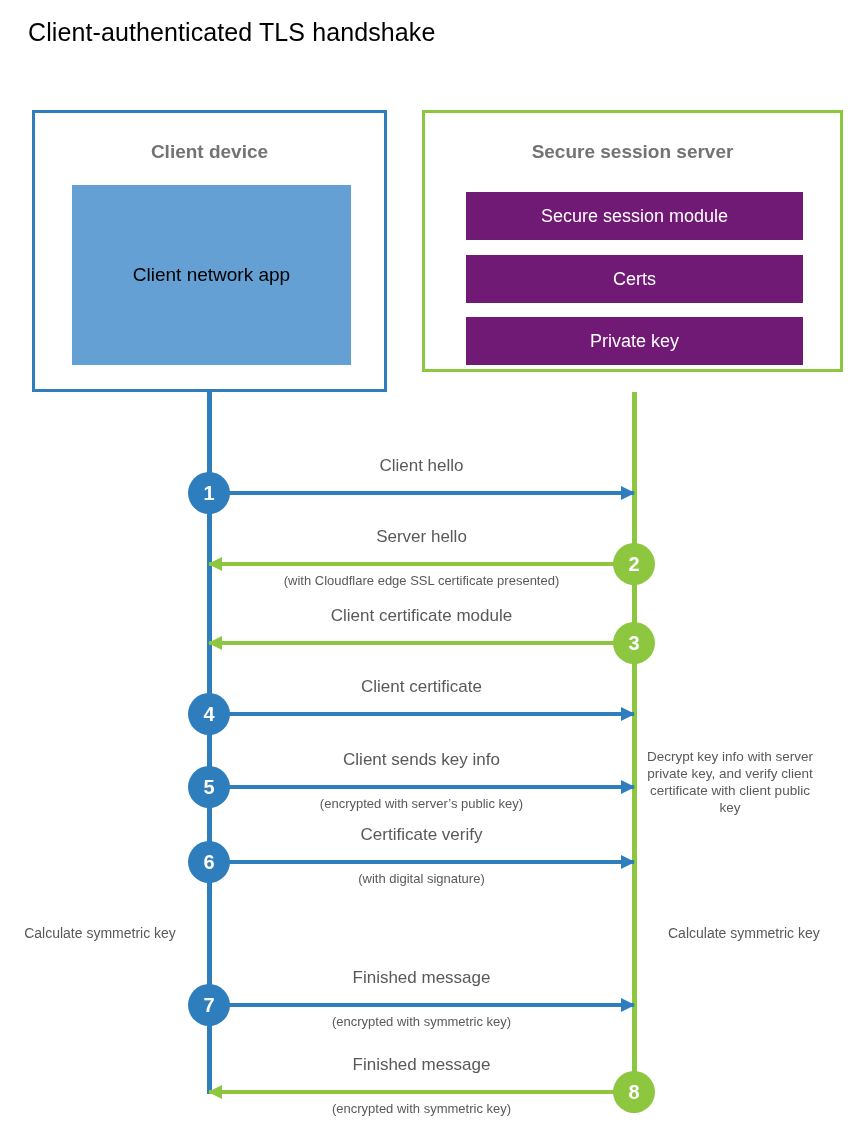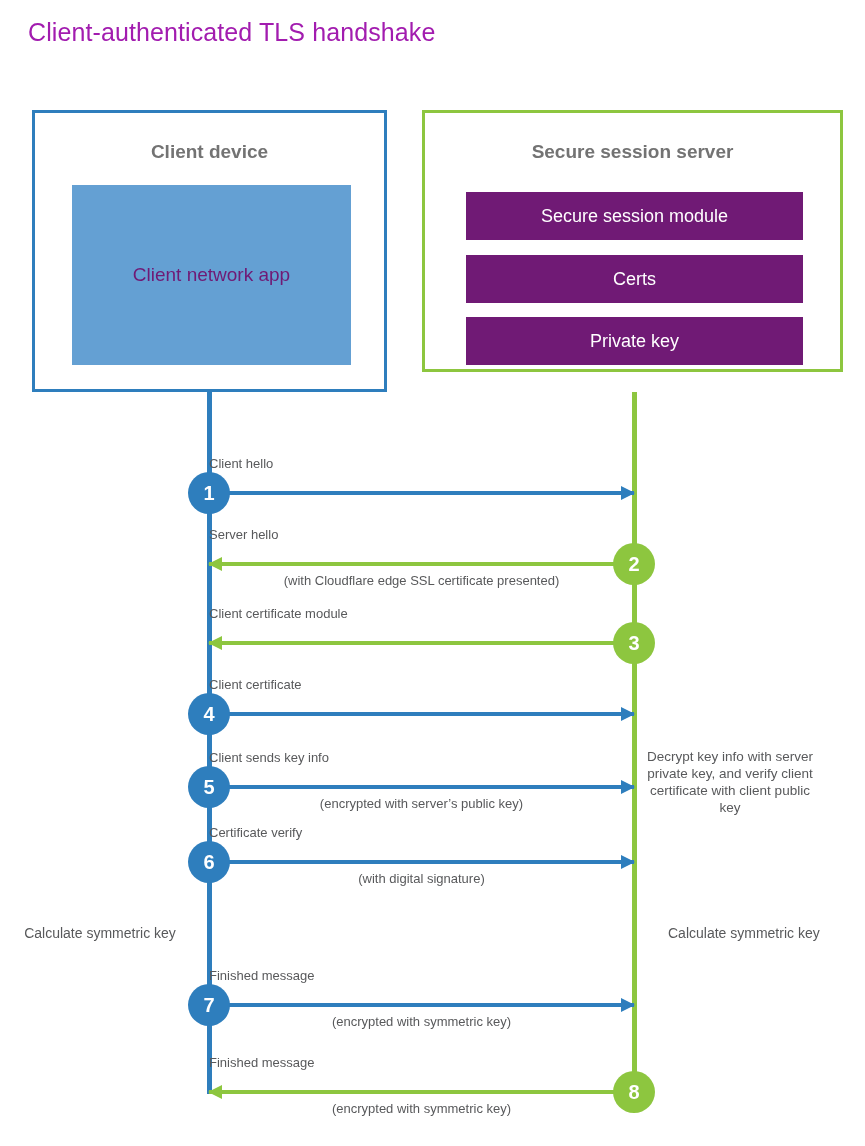--- a/index.html
+++ b/index.html
@@ -15,21 +15,21 @@
     overflow: hidden;
   }
 
   
   #page-title {
     position: absolute;
     left: 28px;
     top: 18px;
     font-size: 25px;
     font-weight: 400;
-    color: #a21caf;
+    color: #000000;
     letter-spacing: 0.1px;
     white-space: nowrap;
   }
 
   
   .party-box {
     position: absolute;
     background: #ffffff;
     box-sizing: border-box;
   }
@@ -64,21 +64,21 @@
     left: 37px;
     top: 72px;
     width: 279px;
     height: 180px;
     background: #64a0d3;
     display: flex;
     align-items: center;
     justify-content: center;
   }
   #client-app-label {
-    color: #701a75;
+    color: #000000;
     font-size: 19px;
     line-height: 26px;
     text-align: center;
     font-weight: 400;
     max-width: 180px;
   }
 
   
   .server-row {
     position: absolute;
@@ -152,21 +152,22 @@
   .msg.to-left .arrow-head {
     left: -1px;
     border-right: 14px solid #8dc63f;
   }
 
   .msg-label {
     position: absolute;
     left: 0;
     width: 100%;
     top: -37px;
-    font-size: 13px;
+    text-align: center;
+    font-size: 17px;
     color: #58595b;
     white-space: nowrap;
   }
   .msg-sub {
     position: absolute;
     left: 0;
     width: 100%;
     top: 9px;
     text-align: center;
     font-size: 13px;

